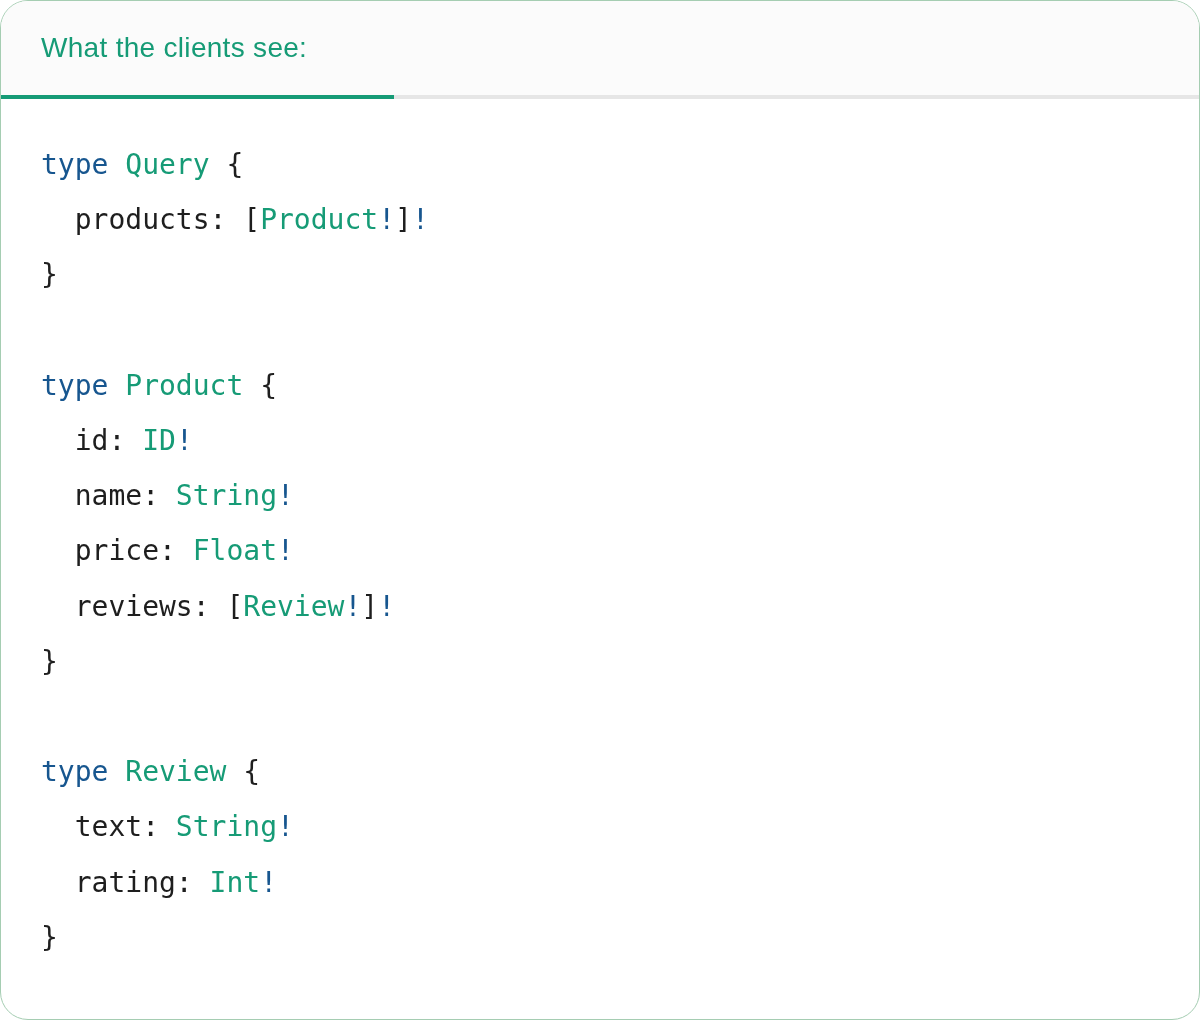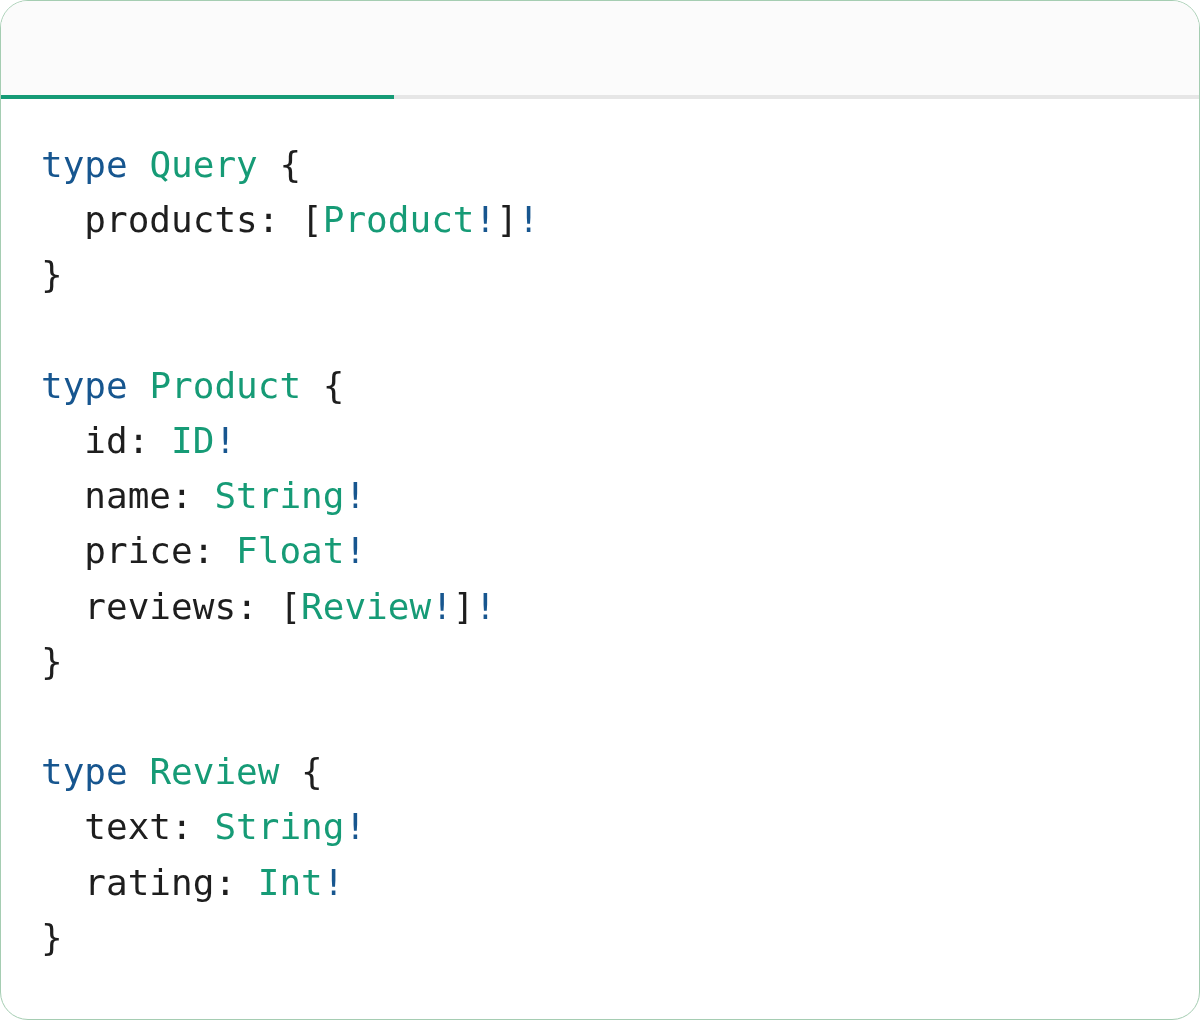--- a/index.html
+++ b/index.html
@@ -53,34 +53,37 @@
     bottom: -4px;
     width: 393px;
     height: 4px;
     background: var(--tab-teal);
     z-index: 1;
   }
   .code {
     margin: 0;
     padding: 38px 20px 0 40px;
     font-family: "DejaVu Sans Mono", "Liberation Mono", monospace;
-    font-size: 36px;
+    font-size: 28px;
     line-height: 55.2px;
     white-space: pre;
     color: var(--code-dark);
   }
   .tok-k { color: var(--keyword-blue); }
   .tok-t { color: var(--type-teal); }
   .tok-p { color: var(--code-dark); }
 </style>
 </head>
 <body>
 
 <div class="card">
   <div class="tab-bar">
+    <div class="tab">
+      <span class="tab-label">What the clients see:</span>
+    </div>
     <div class="tab-underline"></div>
   </div>
   <pre class="code"><span class="tok-k">type</span><span class="tok-p"> </span><span class="tok-t">Query</span><span class="tok-p"> {</span>
 <span class="tok-p">  products: [</span><span class="tok-t">Product</span><span class="tok-k">!</span><span class="tok-p">]</span><span class="tok-k">!</span>
 <span class="tok-p">}</span>
 
 <span class="tok-k">type</span><span class="tok-p"> </span><span class="tok-t">Product</span><span class="tok-p"> {</span>
 <span class="tok-p">  id: </span><span class="tok-t">ID</span><span class="tok-k">!</span>
 <span class="tok-p">  name: </span><span class="tok-t">String</span><span class="tok-k">!</span>
 <span class="tok-p">  price: </span><span class="tok-t">Float</span><span class="tok-k">!</span>

